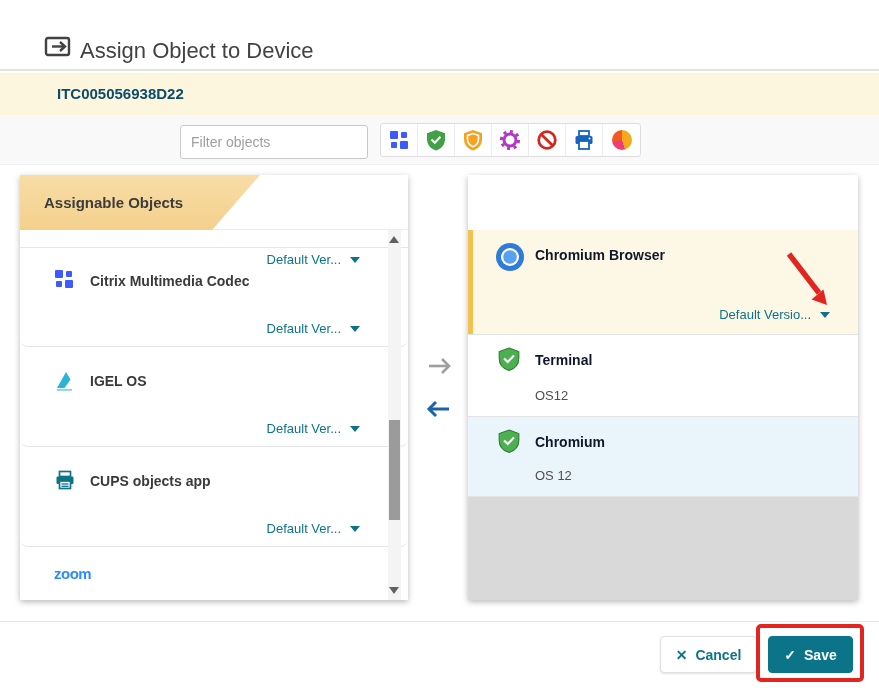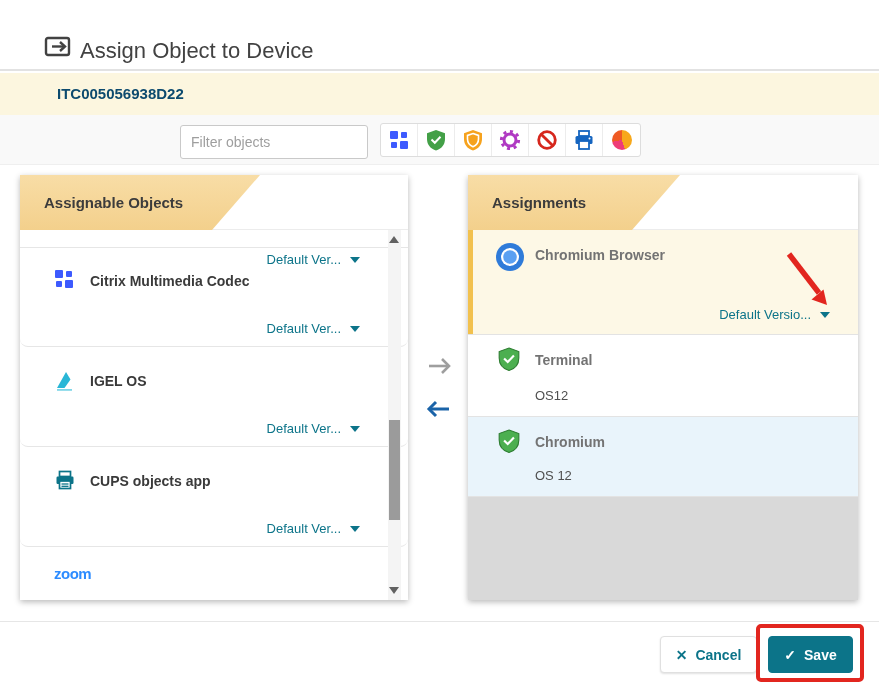--- a/index.html
+++ b/index.html
@@ -51,21 +51,21 @@
   .arrow-down { bottom:6px; border-top:7px solid #616161; }
   .scroll-thumb { position:absolute; left:1px; top:190px; width:11px; height:100px; background:#9b9b9b; cursor:grab; }
 
   
   .xfer { position:absolute; cursor:pointer; }
 
   
   .asg-row { position:absolute; left:0; right:0; border-bottom:1px solid #e3e3e3; }
   .asg-accent { position:absolute; left:0; top:0; bottom:0; width:5px; background:#f2c14e; }
   .asg-icon { position:absolute; left:29px; top:12px; }
-  .asg-label { position:absolute; left:67px; top:17px; font-weight:bold; font-size:14px; color:#737373; }
+  .asg-label { position:absolute; left:67px; top:17px; font-weight:bold; font-size:14px; color:#0f172a; }
   .asg-os { position:absolute; left:67px; bottom:13px; font-size:13px; color:#4f4f4f; }
   .asg-ver { position:absolute; right:28px; bottom:12px; display:flex; align-items:center; gap:9px; cursor:pointer; }
   .panel-filler { position:absolute; left:0; right:0; bottom:0; background:#d9d9d9; }
 
   
   .annot-arrow { position:absolute; left:781px; top:248px; z-index:9; pointer-events:none; }
   .annot-rect { position:absolute; left:756px; top:624px; width:108px; height:58px; border:4px solid #e2261f; border-radius:5px; z-index:9; pointer-events:none; }
 
   
   .footer { position:absolute; top:621px; left:0; right:0; bottom:0; background:#fff; border-top:1px solid #e6e6e6; }
@@ -222,25 +222,20 @@
     </svg>
   </div>
   <div class="xfer" style="left:424px; top:398px;">
     <svg width="28" height="22" viewBox="0 0 28 22">
       <line x1="25" y1="11" x2="6" y2="11" stroke="#1a63a8" stroke-width="3"></line>
       <polyline points="12,4 5,11 12,18" fill="none" stroke="#1a63a8" stroke-width="3"></polyline>
     </svg>
   </div>
 
   <div class="panel panel-right">
-    <div class="panel-hdr">
-      <div class="panel-tab tab-right">
-        <span>Assignments</span>
-      </div>
-    </div>
 
     <div class="asg-row" style="top:55px; height:105px; background:#fdf8e6;">
       <div class="asg-accent"></div>
       <span class="asg-icon" style="left:27px;">
         <svg width="30" height="30" viewBox="0 0 30 30">
           <circle cx="15" cy="15" r="14" fill="#2f7bd9"></circle>
           <circle cx="15" cy="15" r="9" fill="#fff"></circle>
           <circle cx="15" cy="15" r="6.8" fill="#5aa0f2"></circle>
         </svg>
       </span>

